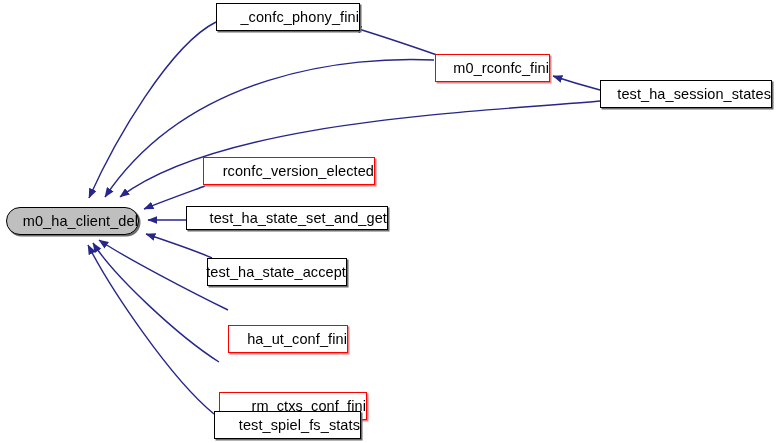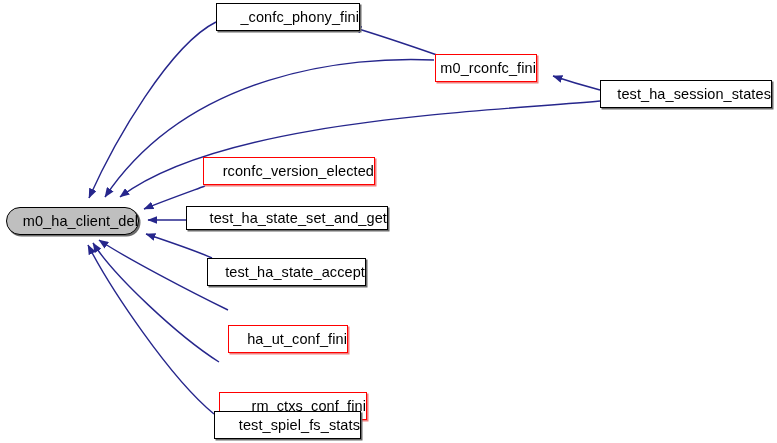--- a/index.html
+++ b/index.html
@@ -90,37 +90,37 @@
   </svg>
 
   <div class="node current" style="left:6px; top:207px; width:133px; height:28px;">
     <span class="node-label">m0_ha_client_del</span>
   </div>
 
   <div class="node" style="left:216px; top:3px; width:144px; height:28px;">
     <span class="node-label">_confc_phony_fini</span>
   </div>
 
-  <div class="node red" style="left:435px; top:54px; width:102px; height:28px;">
+  <div class="node red" style="left:435px; top:54px; width:115px; height:28px;">
     <span class="node-label">m0_rconfc_fini</span>
   </div>
 
   <div class="node red" style="left:203px; top:157px; width:172px; height:28px;">
     <span class="node-label">rconfc_version_elected</span>
   </div>
 
   <div class="node" style="left:600px; top:80px; width:172px; height:28px;">
     <span class="node-label">test_ha_session_states</span>
   </div>
 
   <div class="node" style="left:186px; top:206px; width:202px; height:24px;">
     <span class="node-label">test_ha_state_set_and_get</span>
   </div>
 
-  <div class="node" style="left:207px; top:258px; width:159px; height:28px;">
+  <div class="node" style="left:207px; top:258px; width:140px; height:28px;">
     <span class="node-label">test_ha_state_accept</span>
   </div>
 
   <div class="node red" style="left:228px; top:309px; width:120px; height:28px;margin-top:16px;">
     <span class="node-label">ha_ut_conf_fini</span>
   </div>
 
   <div class="node red" style="left:219px; top:360px; width:148px; height:28px;margin-top:32px;">
     <span class="node-label">rm_ctxs_conf_fini</span>
   </div>

